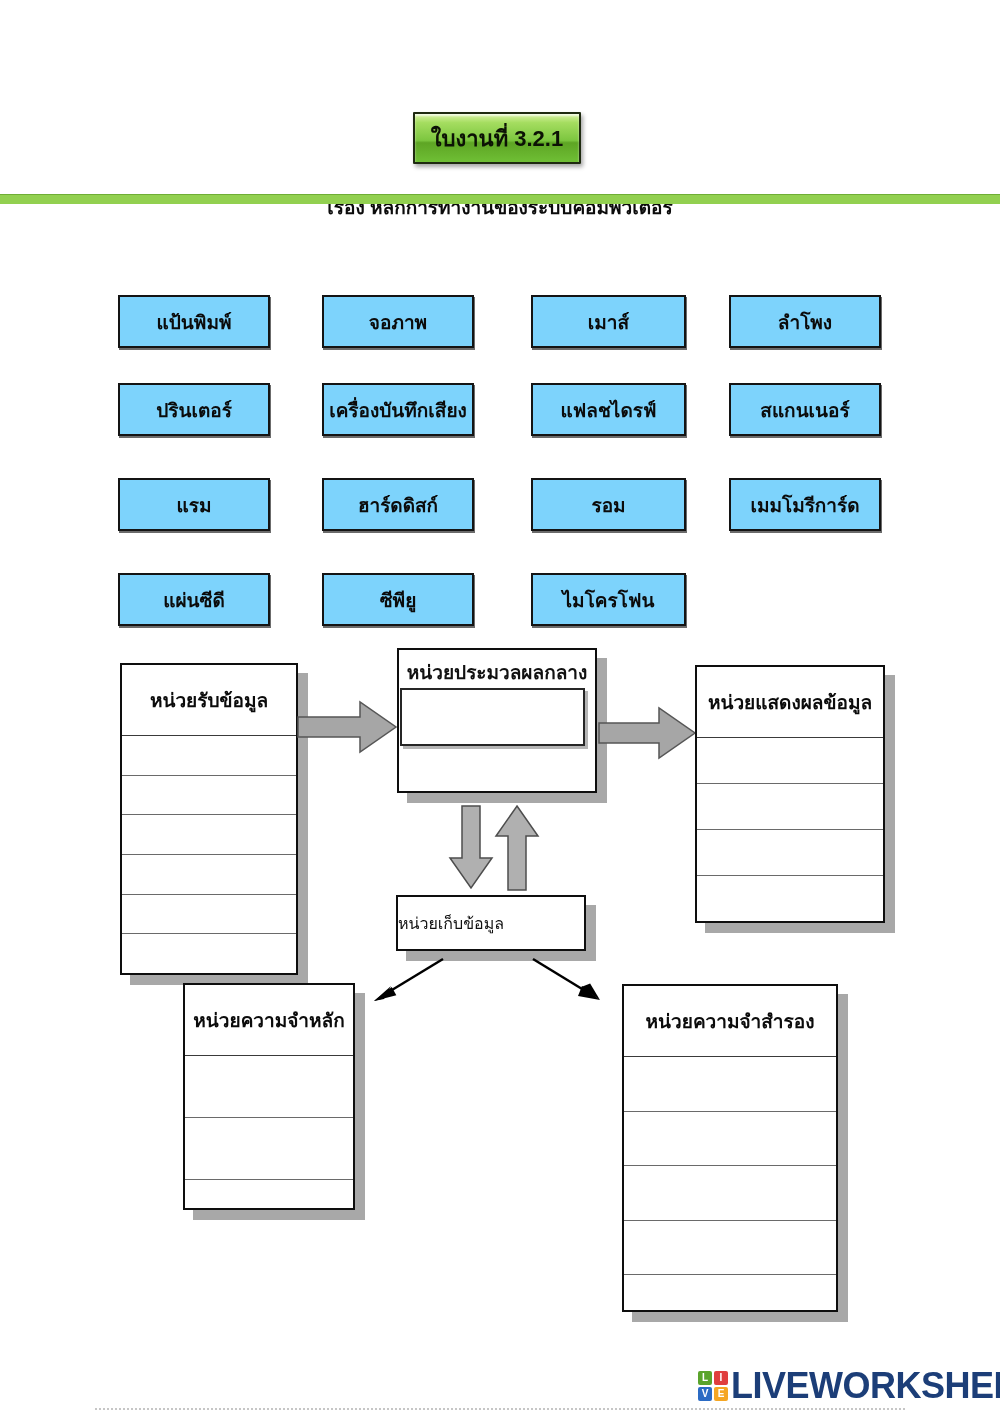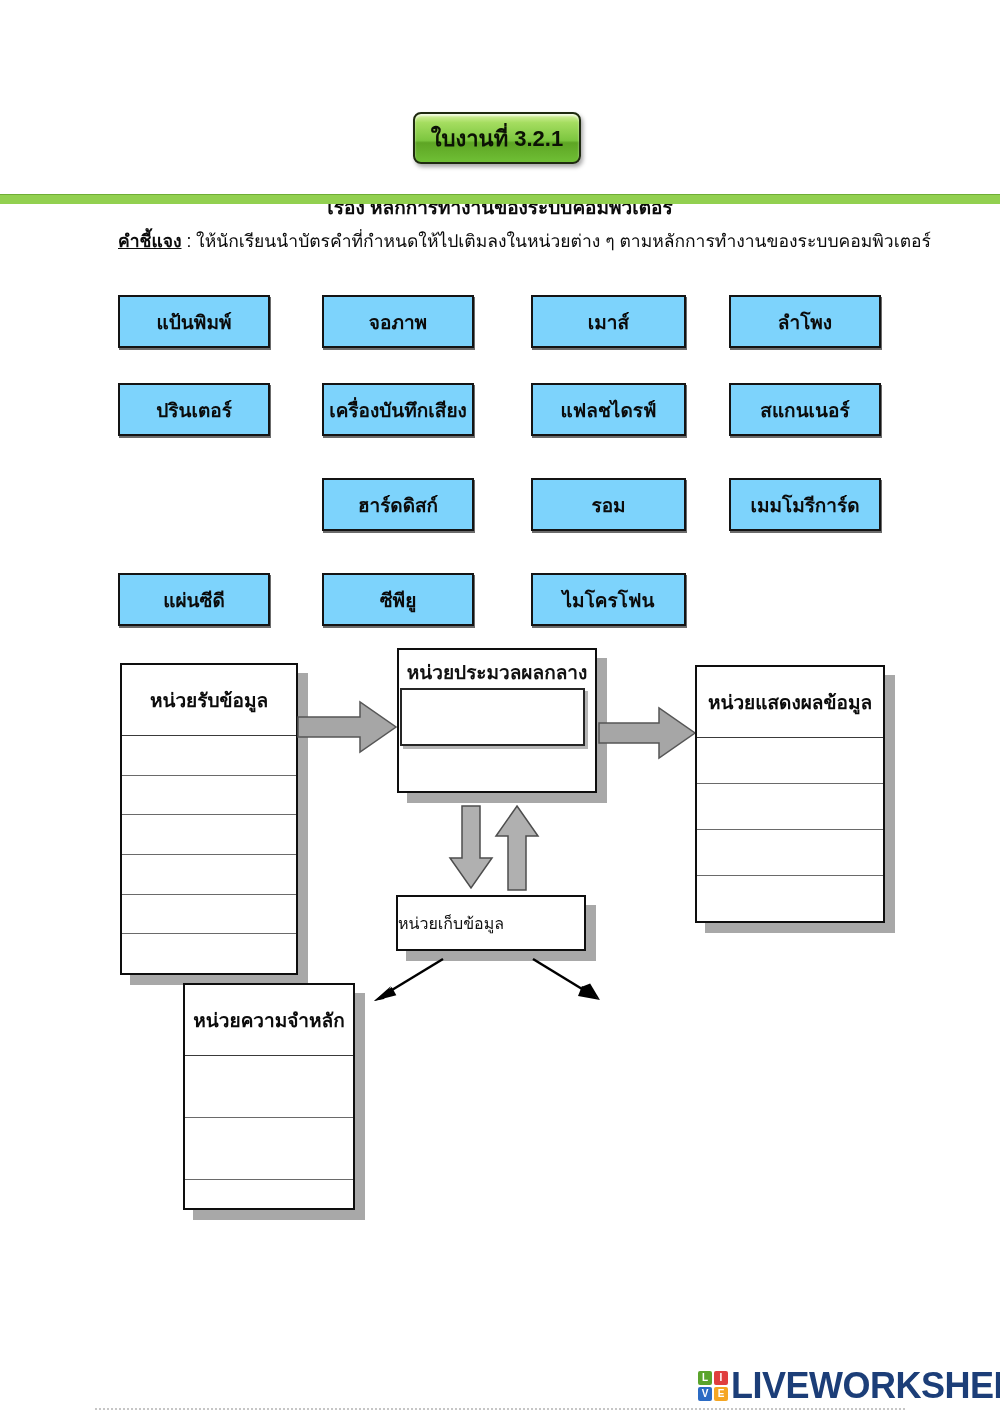--- a/index.html
+++ b/index.html
@@ -6,21 +6,21 @@
   html,body { background:#ffffff; }
   body { font-family:"Liberation Sans","DejaVu Sans",sans-serif; color:#111; }
   .page {
     position:relative; width:1000px; height:1413px; margin:0 auto;
     background:#ffffff; overflow:hidden;
   }
 
   
   .badge-btn {
     position:absolute; left:413px; top:112px; width:168px; height:52px;
-    border:2px solid #1f2a10; border-radius:8px;
+    border:2px solid #1f2a10; border-radius:1px;
     background:linear-gradient(180deg,#d9f2a4 0%,#a5dd60 18%,#7cc63f 55%,#5ea524 60%,#6fbf35 100%);
     box-shadow: inset 0 2px 2px rgba(255,255,255,.7), 2px 3px 4px rgba(0,0,0,.35);
     display:flex; align-items:center; justify-content:center;
     font-size:22px; font-weight:bold; color:#0c1205;
   }
   .subtitle {
     position:absolute; left:0; top:162px; width:1000px; text-align:center;
     font-size:19px; font-weight:bold; color:#0b0b0b;margin-top:30px;
   }
   .divider {
@@ -112,35 +112,32 @@
 <body>
 
 <div class="page">
 
   <div class="badge-btn">
     <span>ใบงานที่ 3.2.1</span>
   </div>
   <div class="subtitle">เรื่อง หลักการทำงานของระบบคอมพิวเตอร์</div>
   <div class="divider"></div>
 
-  <div class="instruction">
-    <b>คำชี้แจง</b>
-    <span>: ให้นักเรียนนำบัตรคำที่กำหนดให้ไปเติมลงในหน่วยต่าง ๆ ตามหลักการทำงานของระบบคอมพิวเตอร์</span>
-  </div>
 
   <div class="card" style="left:118px;top:295px">แป้นพิมพ์</div>
   <div class="card" style="left:322px;top:295px">จอภาพ</div>
   <div class="card" style="left:531px;top:295px;width:155px">เมาส์</div>
   <div class="card" style="left:729px;top:295px">ลำโพง</div>
 
   <div class="card" style="left:322px;top:383px">เครื่องบันทึกเสียง</div>
   <div class="card" style="left:118px;top:383px">ปรินเตอร์</div>
   <div class="card" style="left:531px;top:383px;width:155px">แฟลชไดรฟ์</div>
   <div class="card" style="left:729px;top:383px">สแกนเนอร์</div>
 
+  <div class="card" style="left:118px;top:478px">แรม</div>
   <div class="card" style="left:322px;top:478px">ฮาร์ดดิสก์</div>
   <div class="card" style="left:531px;top:478px;width:155px">รอม</div>
   <div class="card" style="left:729px;top:478px">เมมโมรีการ์ด</div>
 
   <div class="card" style="left:118px;top:573px">แผ่นซีดี</div>
   <div class="card" style="left:322px;top:573px">ซีพียู</div>
   <div class="card" style="left:531px;top:573px;width:155px">ไมโครโฟน</div>
 
   <div class="unit" style="left:120px;top:663px;width:178px;height:312px">
     <div class="u-title">หน่วยรับข้อมูล</div>
@@ -193,20 +190,28 @@
     <polygon points="240,50 222,36 231,33" fill="#000" transform="rotate(-3 240 50)"></polygon>
   </svg>
 
   <div class="unit" style="left:183px;top:983px;width:172px;height:227px">
     <div class="u-title">หน่วยความจำหลัก</div>
     <div class="u-row"></div>
     <div class="u-row"></div>
     <div class="u-row short" style="height:28px"></div>
   </div>
 
+  <div class="unit" style="left:622px;top:984px;width:216px;height:328px">
+    <div class="u-title">หน่วยความจำสำรอง</div>
+    <div class="u-row"></div>
+    <div class="u-row"></div>
+    <div class="u-row"></div>
+    <div class="u-row"></div>
+    <div class="u-row short" style="height:35px"></div>
+  </div>
 
   <div class="logo">
     <div class="logo-tiles">
       <div class="tile tile-l">L</div>
       <div class="tile tile-i">I</div>
       <div class="tile tile-v">V</div>
       <div class="tile tile-e">E</div>
     </div>
     <div class="logo-text">LIVEWORKSHEETS</div>
   </div>

